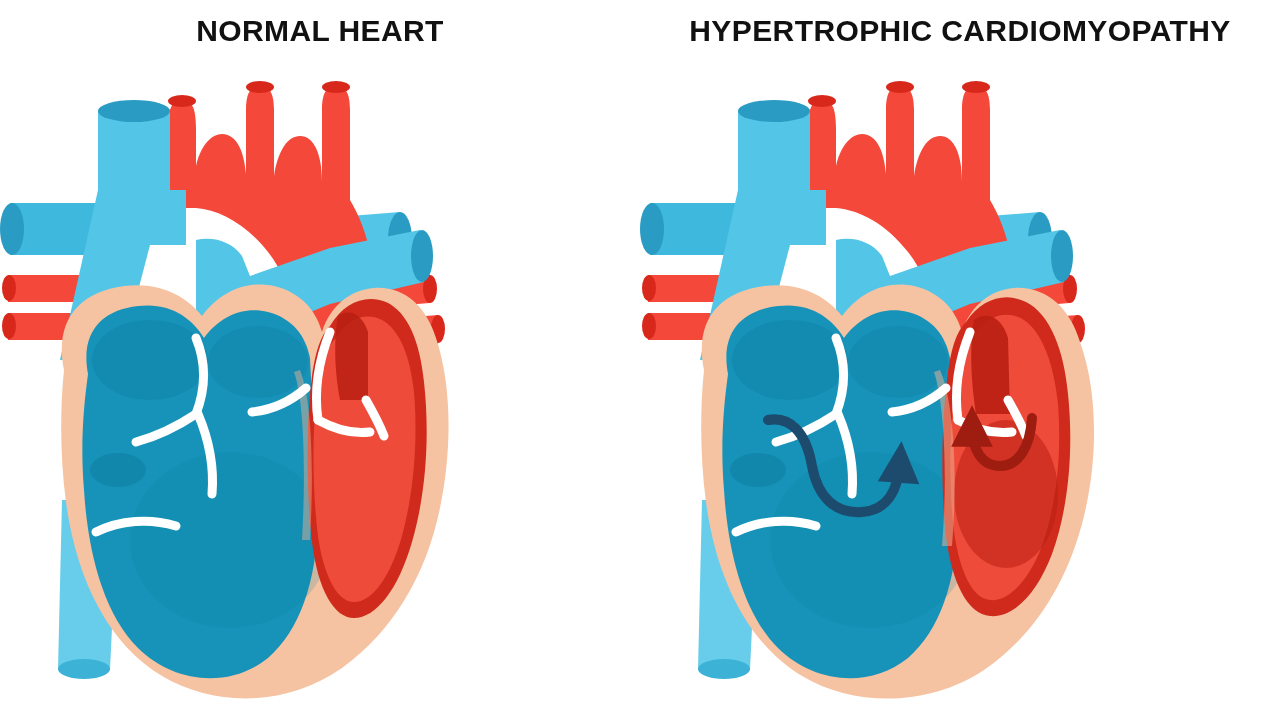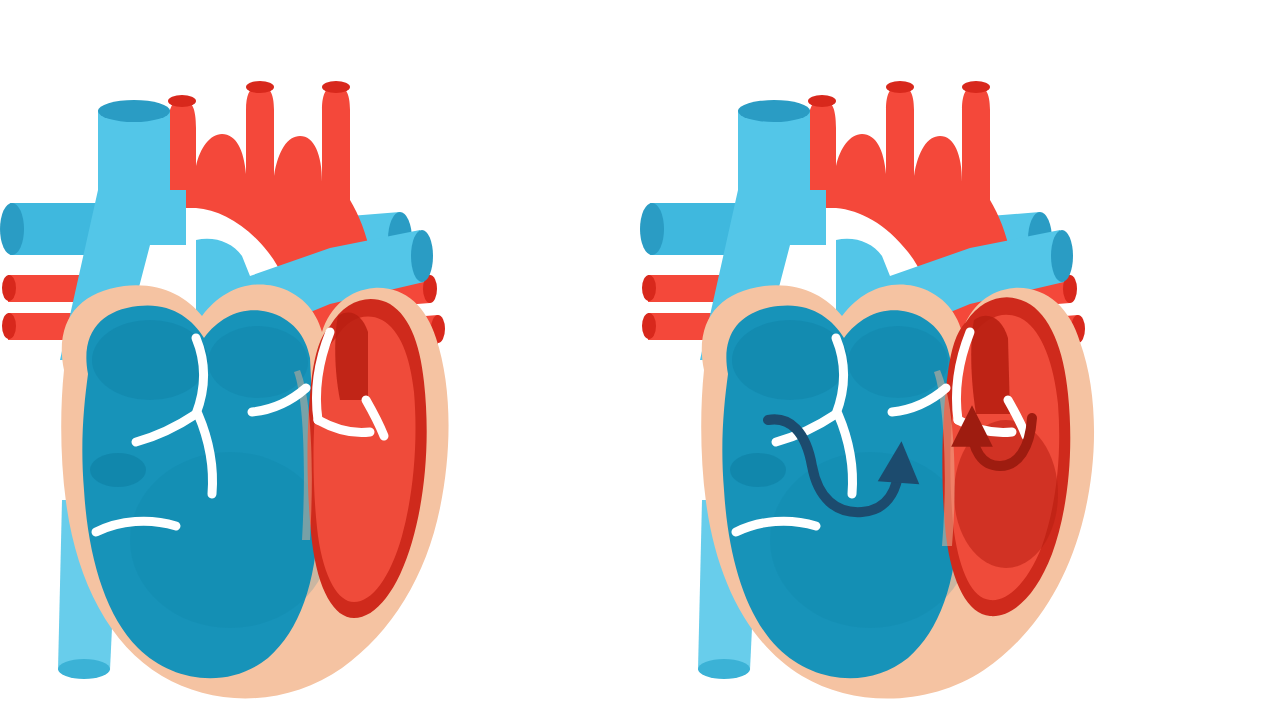--- a/index.html
+++ b/index.html
@@ -57,20 +57,21 @@
     height: 650px;
   }
 </style>
 </head>
 <body>
 
 <div class="figure">
   <div class="panels">
 
     <div class="panel">
+      <div class="panel-title">NORMAL HEART</div>
 
       <div class="panel-art">
         <svg viewBox="0 0 640 650" xmlns="http://www.w3.org/2000/svg">
 
           <g>
             <path d="M 10 133 L 120 133 L 120 185 L 10 185 Z" fill="#3fb8de"></path>
             <ellipse cx="12" cy="159" rx="12" ry="26" fill="#2a9cc4"></ellipse>
           </g>
 
           <g>
@@ -231,20 +232,21 @@
           </g>
           <g fill="none" stroke="#ffffff" stroke-width="9" stroke-linecap="round">
             <path d="M 96 462 C 120 450 150 448 176 456"></path>
           </g>
 
         </svg>
       </div>
     </div>
 
     <div class="panel">
+      <div class="panel-title">HYPERTROPHIC CARDIOMYOPATHY</div>
 
       <div class="panel-art">
         <svg viewBox="0 0 640 650" xmlns="http://www.w3.org/2000/svg">
 
           <g>
             <path d="M 10 133 L 120 133 L 120 185 L 10 185 Z" fill="#3fb8de"></path>
             <ellipse cx="12" cy="159" rx="12" ry="26" fill="#2a9cc4"></ellipse>
           </g>
 
           <g>

